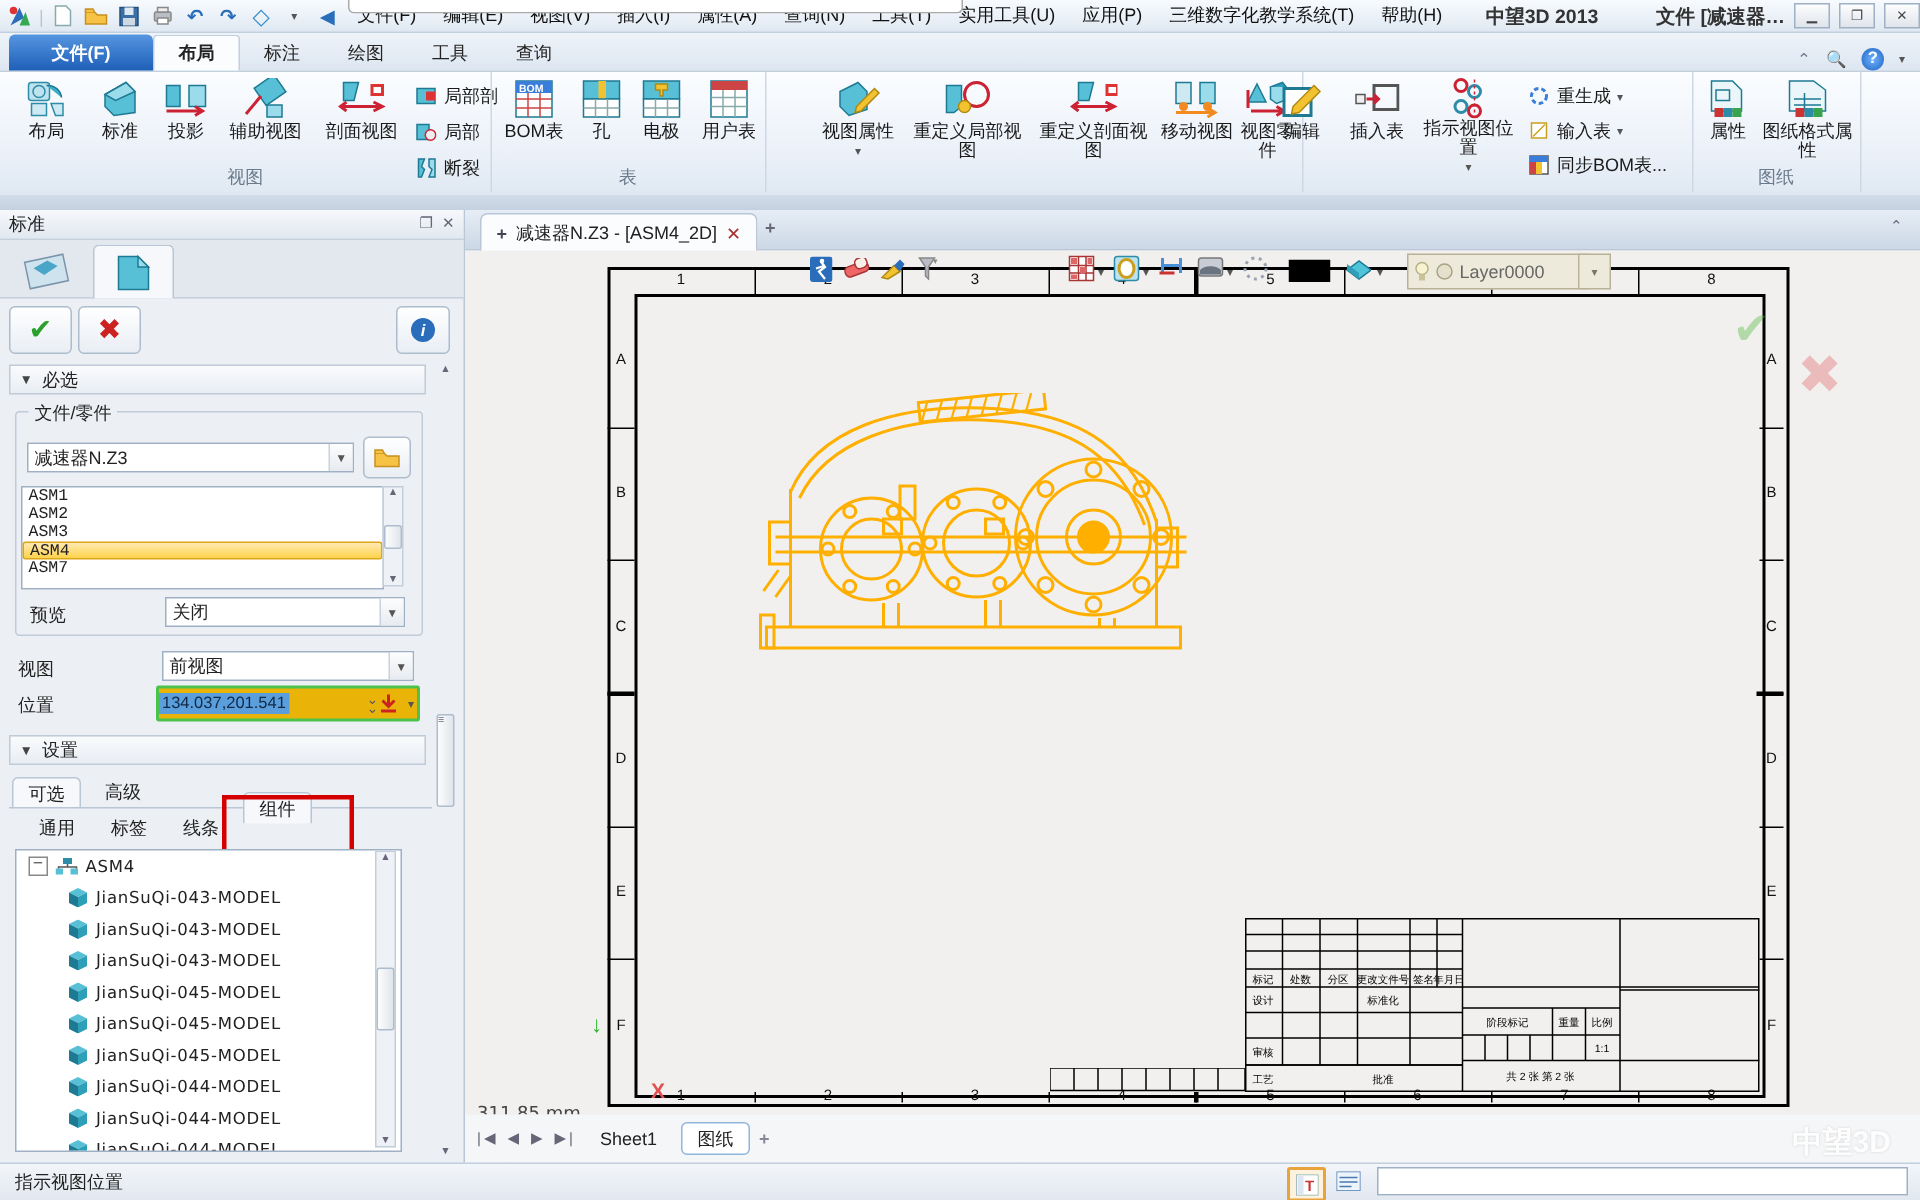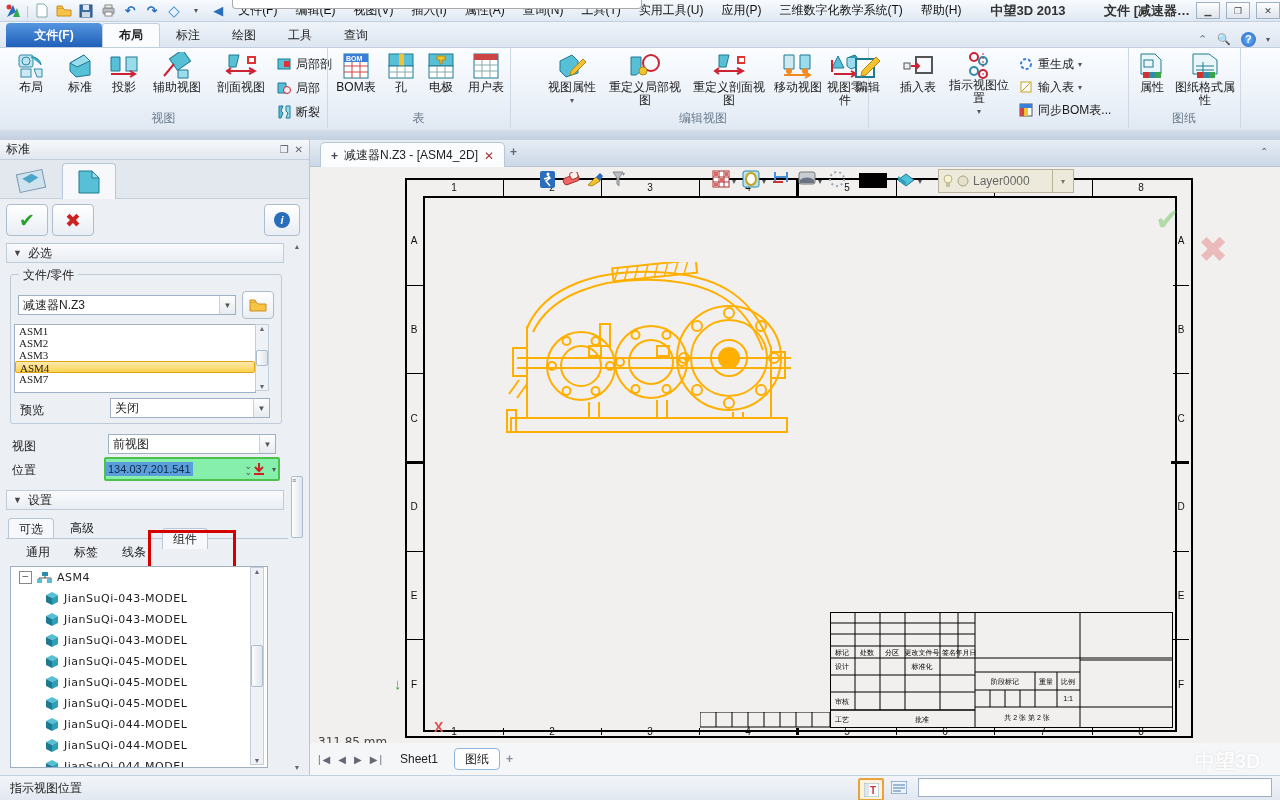--- a/index.html
+++ b/index.html
@@ -52,21 +52,21 @@
     display:flex;align-items:center;gap:6px;padding-left:6px;box-sizing:border-box;font-size:12px}
   .tri{font-size:9px;color:#444}
   .groupbox{position:absolute;left:10px;width:270px;border:1px solid #c0cbd8;border-radius:3px}
   .gbtitle{position:absolute;top:-8px;left:8px;background:#eceff4;padding:0 4px;font-size:12px}
   .combo{position:absolute;height:20px;background:#fff;border:1px solid #9fb0c4;box-sizing:border-box;
     display:flex;align-items:center;padding-left:4px;font-size:12px}
   .combo .arrow{margin-left:auto;width:15px;height:100%;border-left:1px solid #c8d2de;
     display:flex;align-items:center;justify-content:center;font-size:8px;color:#555;background:linear-gradient(#fdfdfd,#e7ebf0)}
   .flabel{position:absolute;font-size:12px;color:#222}
   #asmlist{position:absolute;left:14px;width:240px;background:#fff;border:1px solid #9fb0c4;font-size:11px}
-  .lrow{height:12px;line-height:12px;padding-left:4px;font-family:Liberation Serif, serif}
+  .lrow{height:12px;line-height:12px;padding-left:4px;font-family:Liberation Mono, monospace}
   .lrow.sel{background:linear-gradient(#ffe9b0,#ffd34d);border:1px solid #dda518;border-radius:2px;box-sizing:border-box}
   .vscroll{position:absolute;width:14px;background:#eef1f5;border:1px solid #c4cedb;box-sizing:border-box;
     display:flex;flex-direction:column;align-items:center;justify-content:space-between;font-size:7px;color:#667}
   .thumb{width:10px;background:linear-gradient(90deg,#fdfdfd,#dfe5ec);border:1px solid #aebdcd;border-radius:2px}
   .stab{position:absolute;height:20px;padding:0 10px;line-height:20px;font-size:12px}
   .stab.active{background:#f6f8fb;border:1px solid #b9c6d5;border-bottom:none;border-radius:4px 4px 0 0}
   #redbox{position:absolute;border:3px solid #d40000}
   #tree{position:absolute;left:10px;width:256px;background:#fff;border:1px solid #9fb0c4;font-size:11px;overflow:hidden}
   .trow{height:21px;display:flex;align-items:center;gap:5px;white-space:nowrap;
     font-family:"DejaVu Sans",sans-serif;letter-spacing:.5px}
@@ -357,21 +357,20 @@
       <span class="bicon">
           <svg width="30" height="28">
             <path d="M8,4 L14,16 H2 z" fill="#58c0d6" stroke="#1e7a92"></path>
             <path d="M17,6 l8,-3 4,5 -8,3 z" fill="#2d9fb8" stroke="#1e7a92"></path>
             <path d="M17,6 v8 l4,3 8,-3 v-8" fill="#9adceb" stroke="#1e7a92"></path>
             <path d="M4,22 h22 m-5,-3 l5,3 -5,3 M2,8 v12 m-0,0" stroke="#c23" fill="none" stroke-width="2"></path>
           </svg>
         </span>
       <span>视图零件</span>
     </div>
-    <div class="glabel">编辑视图</div>
   </div>
 
   <div class="rgroup" style="left:840px;width:288px">
     <div class="bigbtn" style="left:6px;width:44px">
       <span class="bicon">
           <svg width="28" height="26">
             <rect x="2" y="6" width="18" height="18" fill="#fff" stroke="#1e7a92" stroke-width="2"></rect>
             <path d="M8,18 L22,4 26,8 12,22 l-5,1 z" fill="#f2c230" stroke="#b08a10"></path>
           </svg>
         </span>
@@ -527,21 +526,21 @@
       <span class="arrow">▼</span>
   </div>
 
   <span class="flabel" style="left:12px;top:298px">视图</span>
   <div class="combo" style="left:108px;top:294px;width:168px">
     <span>前视图</span>
       <span class="arrow">▼</span>
   </div>
   <span class="flabel" style="left:12px;top:322px">位置</span>
   <div class="abs" style="left:104px;top:317px;width:176px;height:24px;border:2px solid #4cc24c;border-radius:2px;
-       display:flex;align-items:center;background:#86efac;box-sizing:border-box">
+       display:flex;align-items:center;background:#eab308;box-sizing:border-box">
     <span style="background:#5a9fdc;color:#102a48;padding:1px 2px;font-size:11px;white-space:nowrap">134.037,201.541</span>
     <span style="margin-left:auto;color:#556;font-size:9px;line-height:6px;text-align:center">⌄<br>⌄</span>
     <span style="width:20px;text-align:center">
       <svg width="14" height="14">
           <path d="M7,1 v8 m-4,-4 l4,4 4,-4" stroke="#c22" stroke-width="2" fill="none"></path>
           <path d="M2,12 h10" stroke="#c22" stroke-width="2"></path>
         </svg>
     </span>
     <span class="dd" style="margin-right:2px">▾</span>
   </div>

